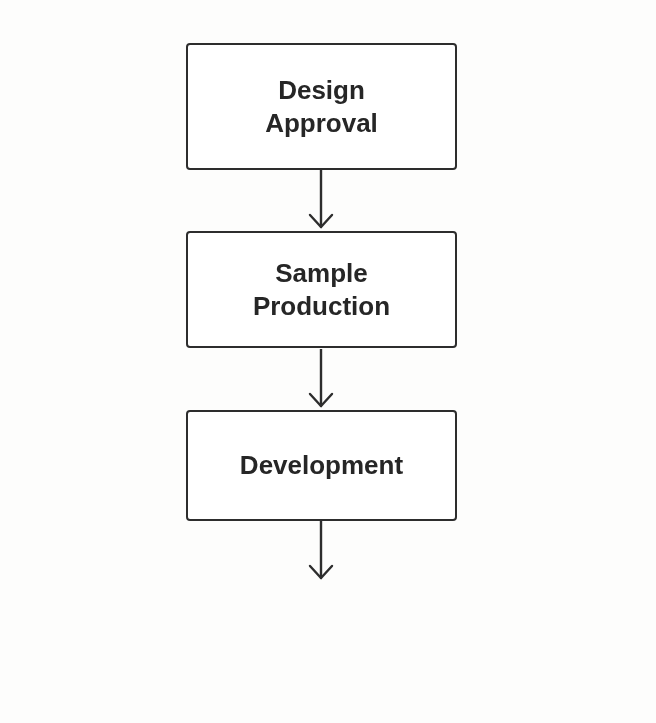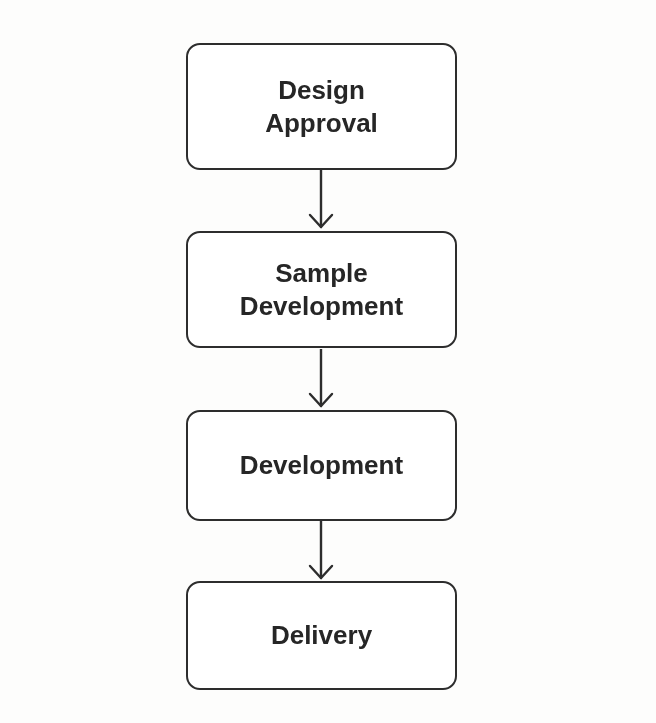--- a/index.html
+++ b/index.html
@@ -17,21 +17,21 @@
     position: relative;
     width: 656px;
     height: 723px;
   }
   .flow-node {
     position: absolute;
     left: 186px;
     width: 271px;
     background: #ffffff;
     border: 2px solid #2d2d2d;
-    border-radius: 14px;
+    border-radius: 4px;
     box-sizing: border-box;
     display: flex;
     align-items: center;
     justify-content: center;
   }
   .node-1 { top: 43px;  height: 127px; }
   .node-2 { top: 231px; height: 117px; }
   .node-3 { top: 410px; height: 111px; }
   .node-4 { top: 581px; height: 109px; }
   .node-label {
@@ -76,38 +76,35 @@
   </div>
 
   <div class="flow-arrow arrow-1">
     <svg viewBox="0 0 32 60">
       <line x1="16" y1="0" x2="16" y2="57"></line>
       <polyline points="5,45 16,57 27,45"></polyline>
     </svg>
   </div>
 
   <div class="flow-node node-2">
-    <div class="node-label">Sample Development</div>
+    <div class="node-label">Sample Production</div>
   </div>
 
   <div class="flow-arrow arrow-2">
     <svg viewBox="0 0 32 60">
       <line x1="16" y1="0" x2="16" y2="57"></line>
       <polyline points="5,45 16,57 27,45"></polyline>
     </svg>
   </div>
 
   <div class="flow-node node-3">
     <div class="node-label">Development</div>
   </div>
 
   <div class="flow-arrow arrow-3">
     <svg viewBox="0 0 32 60">
       <line x1="16" y1="0" x2="16" y2="57"></line>
       <polyline points="5,45 16,57 27,45"></polyline>
     </svg>
   </div>
 
-  <div class="flow-node node-4">
-    <div class="node-label">Delivery</div>
-  </div>
 
 </div>
 
 </body></html>

